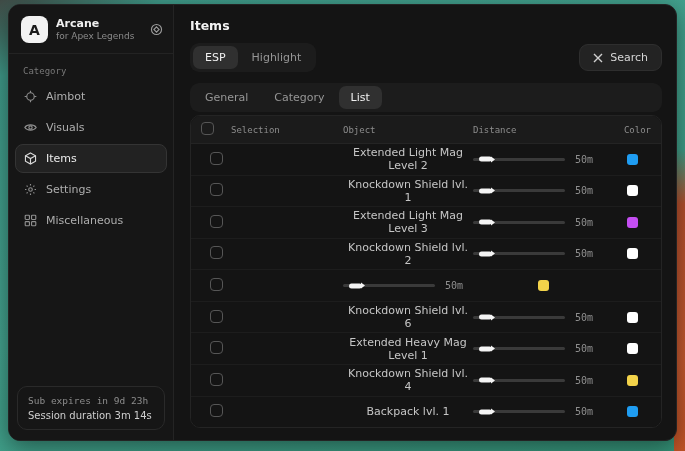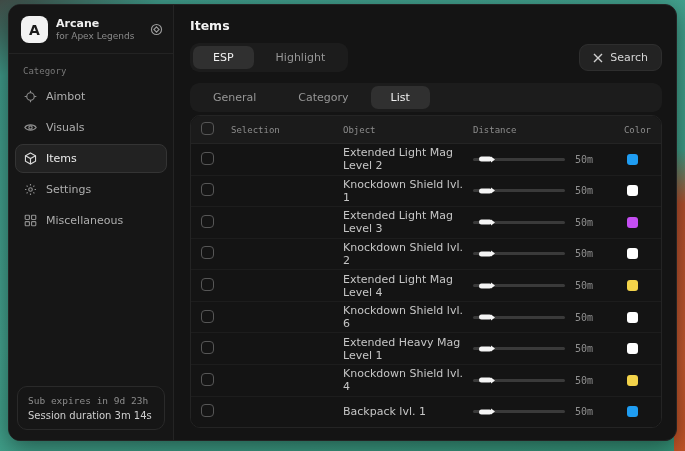--- a/index.html
+++ b/index.html
@@ -40,35 +40,35 @@
   .sb-footer { margin:5px 8px 10px 8px; border:1px solid #2a2a2a; border-radius:10px; padding:8px 10px; }
   .sb-foot-1 { font-family:"DejaVu Sans Mono","Liberation Mono",monospace; font-size:9.5px; color:#8d8d8d; margin-bottom:4px; }
   .sb-foot-2 { font-size:10px; color:#cfcfcf; }
 
   
   .main { flex:1; padding:13px 14px 12px 16px; display:flex; flex-direction:column; min-width:0; }
   .page-title { font-size:12.5px; font-weight:bold; color:#f2f2f2; }
   .toolbar { display:flex; align-items:center; justify-content:space-between; margin-top:10px; }
   .seg { display:inline-flex; background:#1c1c1c; border-radius:9px; padding:3px; gap:2px; }
   .seg-btn { border:none; background:transparent; color:#969696; font-family:inherit;
-             font-size:11px; padding:5px 20px; border-radius:7px; cursor:pointer; }
+             font-size:11px; padding:5px 12px; border-radius:7px; cursor:pointer; }
   .seg-btn.active { background:#303030; color:#f0f0f0; }
   .search-btn { display:inline-flex; align-items:center; gap:7px; background:#232323; border:1px solid #2e2e2e;
                 color:#d6d6d6; font-family:inherit; font-size:11px; padding:6px 13px; border-radius:9px; cursor:pointer; }
   .search-btn svg { display:block; }
   .view-tabs { margin-top:11px; }
 
   
   .table { margin-top:3px; flex:1; border:1px solid #242424; border-radius:10px; background:#121212;
            overflow:hidden; display:flex; flex-direction:column; }
   .trow, .thead { display:grid; grid-template-columns:30px 112px 1fr 140px 38px; align-items:center; padding:0 10px; }
   .thead { background:#1b1b1b; height:28px; border-bottom:1px solid #242424;
            font-family:"DejaVu Sans Mono","Liberation Mono",monospace; font-size:9px; color:#8d8d8d; }
   .tbody { flex:1; display:flex; flex-direction:column; }
-  .trow { flex:1; border-bottom:1px solid #1d1d1d; background:#141414; }
+  .trow { flex:1; border-bottom:1px solid #1d1d1d; background:#141414;text-align:center; }
   .trow:last-child { border-bottom:none; }
   .checkbox { width:13px; height:13px; border:1.5px solid #565656; border-radius:4px; display:inline-block; background:transparent; }
   .c-obj { font-size:11px; color:#c6c6c6; }
   .c-dist { display:flex; align-items:center; gap:10px; }
   .slider { position:relative; width:92px; height:3px; background:#3a3a3a; border-radius:2px; display:inline-block; }
   .thumb { position:absolute; left:6%; top:50%; transform:translateY(-50%); width:13px; height:5px;
            background:#f4f4f4; border-radius:3px; }
   .thumb::after { content:""; position:absolute; right:-3px; top:50%; transform:translateY(-50%);
                   border-left:4px solid #f4f4f4; border-top:3px solid transparent; border-bottom:3px solid transparent; }
   .dist-val { font-family:"DejaVu Sans Mono","Liberation Mono",monospace; font-size:10px; color:#8f8f8f; }
@@ -246,21 +246,20 @@
       <span class="dist-val">50m</span>
     </div>
     <div class="c-color">
               <span class="swatch" style="background: rgb(255, 255, 255);"></span>
             </div>
   </div>
 
   <div class="trow">
     <div><span class="checkbox"></span></div>
     <div></div>
-    <div class="c-obj">Extended Light Mag Level 4</div>
     <div class="c-dist">
       <span class="slider">
                 <span class="thumb" style="left: 6%;"></span>
               </span>
       <span class="dist-val">50m</span>
     </div>
     <div class="c-color">
               <span class="swatch" style="background: rgb(243, 211, 74);"></span>
             </div>
   </div>

